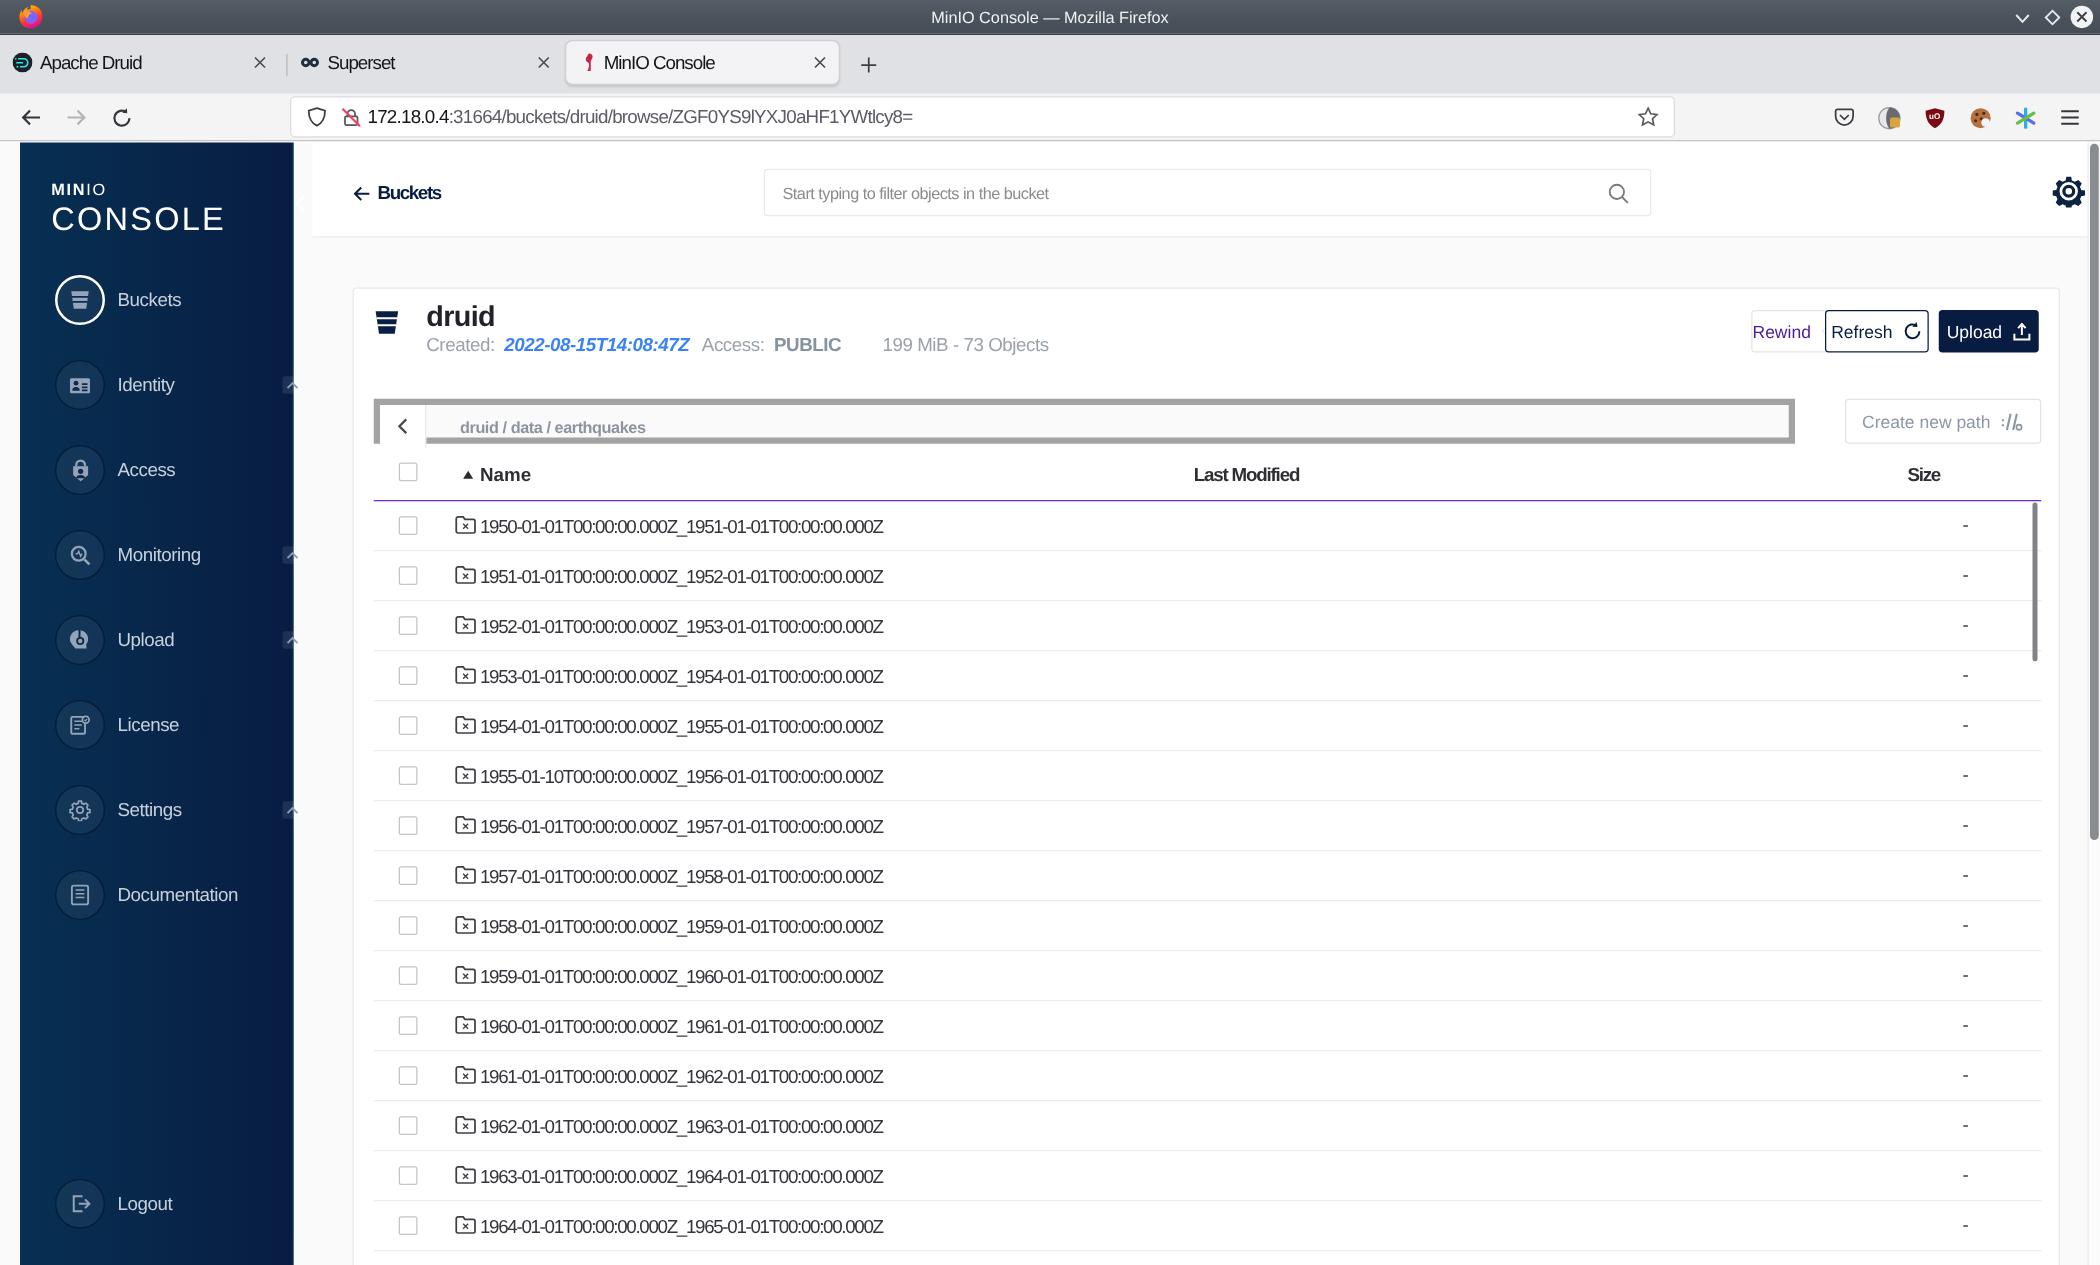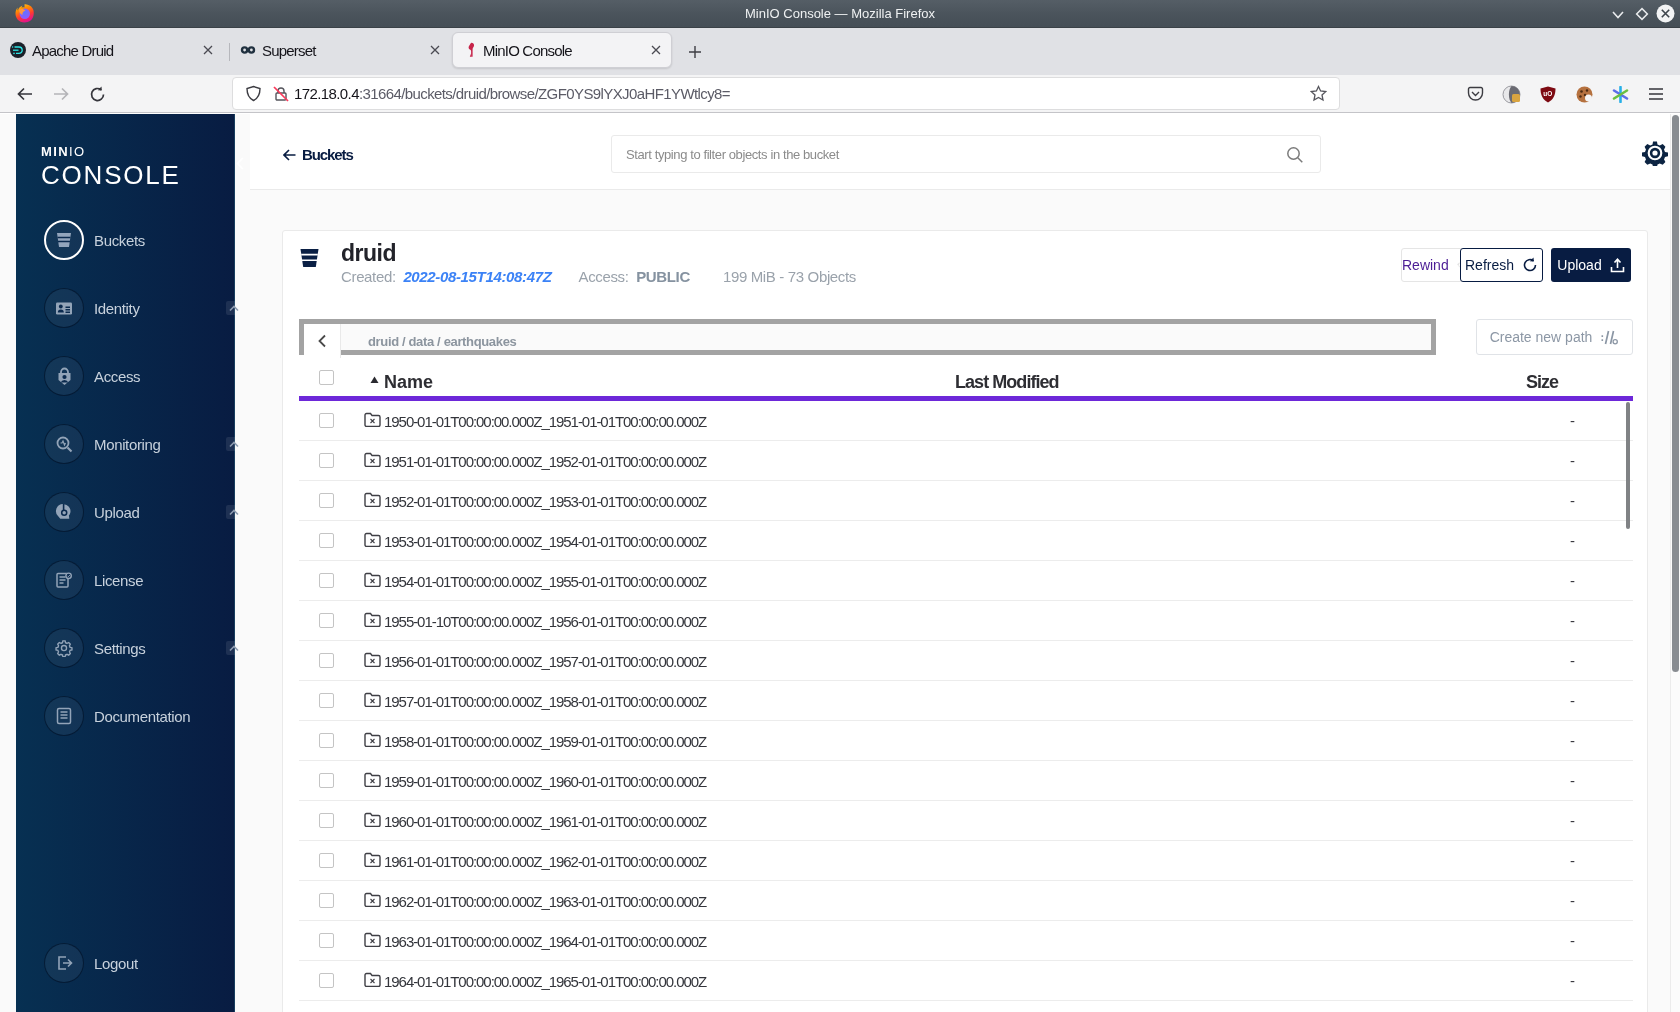--- a/index.html
+++ b/index.html
@@ -68,21 +68,21 @@
 .btn.rewind { right:184px; width:62px; background:#fff; border:1px solid #e5e5e5; color:#4c1d95; }
 .btn.refresh { right:104px; width:83px; background:#fff; border:1px solid #081c42; color:#081c42; }
 .btn.upload { right:16px; width:80px; background:#081c42; color:#fff; }
 
 .crumbrow { position:absolute; left:16px; top:88px; width:1334px; height:36px; }
 .crumbbox { position:absolute; left:0; top:0; width:1137px; height:36px; border:5px solid #a3a3a3; background:#fafafa; }
 .crumbback { position:absolute; left:0; top:0; width:37px; height:34px; background:#fff; border-right:1px solid #e9e9e9; display:flex; align-items:center; justify-content:center; }
 .crumbtext { position:absolute; left:64px; top:10px; font-size:13px; color:#8c959f; font-weight:bold; letter-spacing:-0.35px; }
 .newpath { position:absolute; right:0; top:0; width:157px; height:36px; background:#fff; border:1px solid #e0e3e7; border-radius:3px; color:#8c97a5; font-size:14px; display:flex; align-items:center; justify-content:center; gap:8px; }
 
-.thead { position:absolute; left:16px; top:130px; width:1334px; height:40px; border-bottom:5px solid #6d28d9; font-weight:bold; font-size:18px; color:#2e2e33; }
+.thead { position:absolute; left:16px; top:130px; width:1334px; height:40px; border-bottom:1px solid #6d28d9; font-weight:bold; font-size:15px; color:#2e2e33; }
 .tbody { position:absolute; left:16px; top:170px; width:1334px; }
 .trow { position:relative; width:1334px; height:40px; border-bottom:1px solid #ececec; font-size:15px; color:#33353b; }
 .cb { position:absolute; left:20px; top:12px; width:15px; height:15px; border:1px solid #c4c4c4; border-radius:2px; background:#fff; }
 .thead .cb { top:9px; }
 .fname { position:absolute; left:85px; top:12px; letter-spacing:-1.05px; }
 .ficon { position:absolute; left:65px; top:11px; }
 .fsize { position:absolute; left:1271px; top:11px; color:#3b3b41; }
 
 
 .pagescroll { position:absolute; right:1px; top:115px; width:7px; height:557px; background:#888c91; border-radius:4px; }
@@ -381,21 +381,21 @@
             <circle cx="12" cy="12" r="3.6" fill="none" stroke="#0c2442" stroke-width="2.4"></circle>
           </svg></div>
     </div>
 
     <div class="card">
       <div class="buckicon"><svg width="21" height="20" viewBox="0 0 21 20">
             <path d="M1.5 1 L19.5 1 L16.8 19 L4.2 19 Z" fill="#0a1f44"></path>
             <path d="M2.2 6.6 H18.8 M3 12.2 H18" stroke="#fff" stroke-width="1.6"></path>
           </svg></div>
       <div class="btitle">druid</div>
-      <div class="binfo">Created:&nbsp; <b class="dark">2022-08-15T14:08:47Z</b><span style="margin-left:27px">Access:&nbsp; <b class="pub">PUBLIC</b></span><span style="margin-left:33px">199 MiB - 73 Objects</span></div>
+      <div class="binfo">Created:&nbsp; <b class="dark">2022-08-15T14:08:47Z</b><span style="margin-left:10px">Access:&nbsp; <b class="pub">PUBLIC</b></span><span style="margin-left:33px">199 MiB - 73 Objects</span></div>
       <div class="btn rewind">Rewind <svg width="16" height="16" viewBox="0 0 16 16">
             <path d="M3 8 a5.5 5.5 0 1 1 2 4" stroke="#d3d3d3" stroke-width="1.5" fill="none"></path>
             <path d="M3 4.5 V8.5 H7" stroke="#d3d3d3" stroke-width="1.5" fill="none"></path>
           </svg></div>
       <div class="btn refresh">Refresh <svg width="16" height="16" viewBox="0 0 16 16">
             <path d="M13.5 8 a5.5 5.5 0 1 1 -2 -4.2" stroke="#081c42" stroke-width="1.6" fill="none"></path>
             <path d="M11.5 0.5 L11.8 4.5 L7.8 4.3 Z" fill="#081c42"></path>
           </svg></div>
       <div class="btn upload">Upload <svg width="15" height="15" viewBox="0 0 15 15">
             <path d="M7.5 10 V1.5 M4.5 4.5 L7.5 1.2 L10.5 4.5" stroke="#fff" stroke-width="1.6" fill="none"></path>

